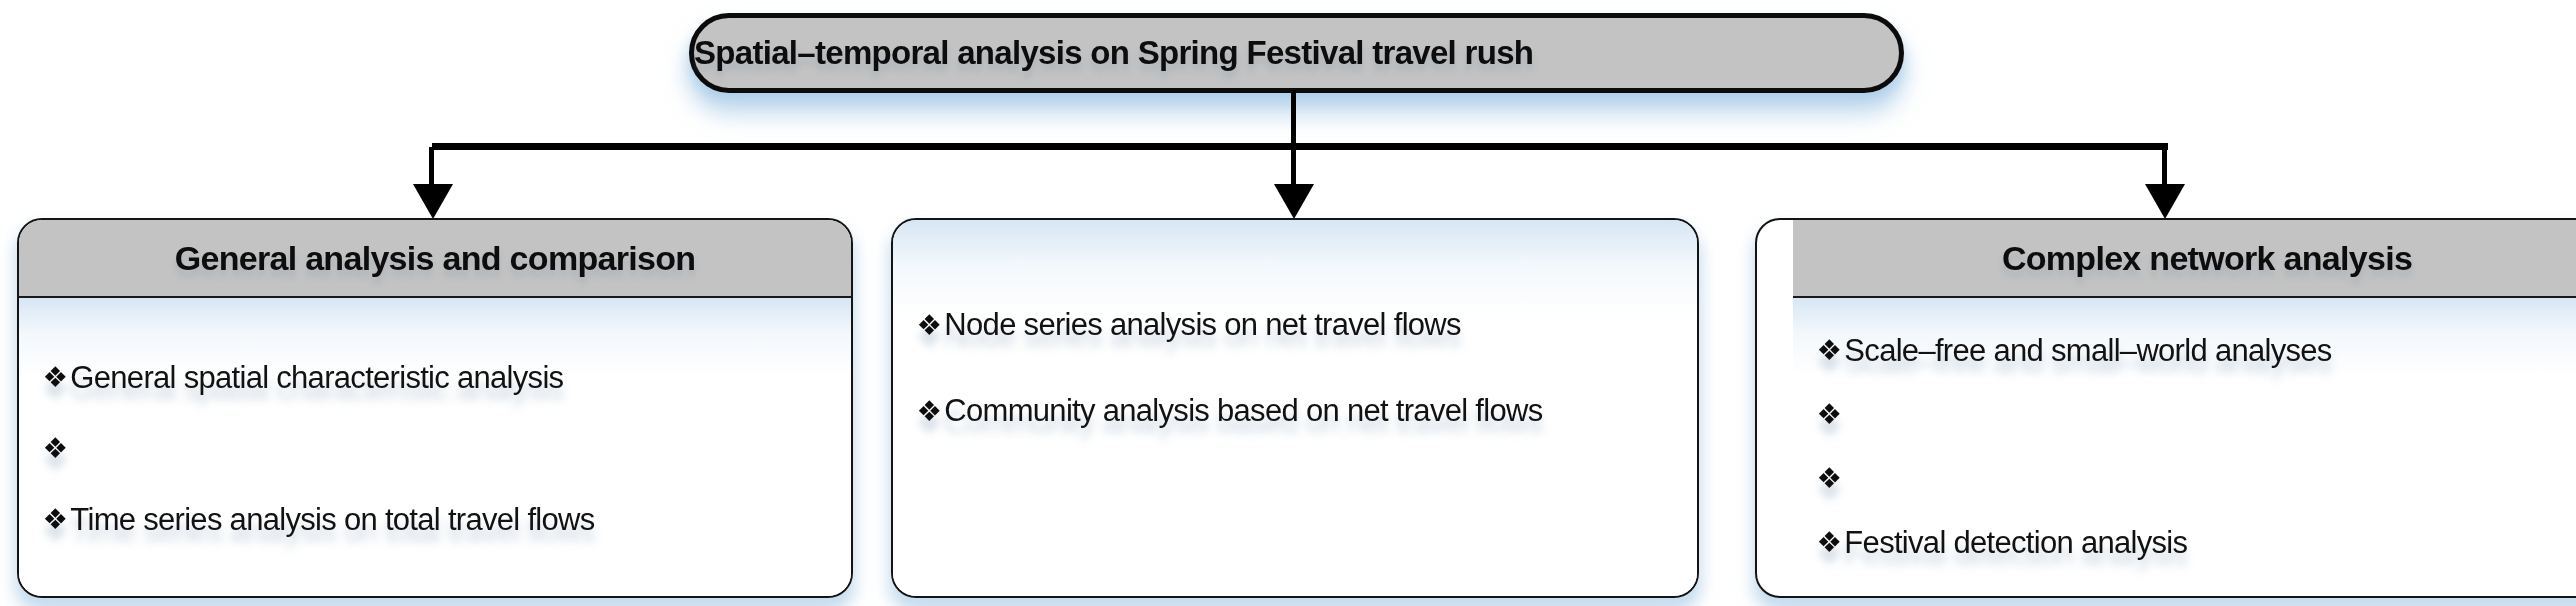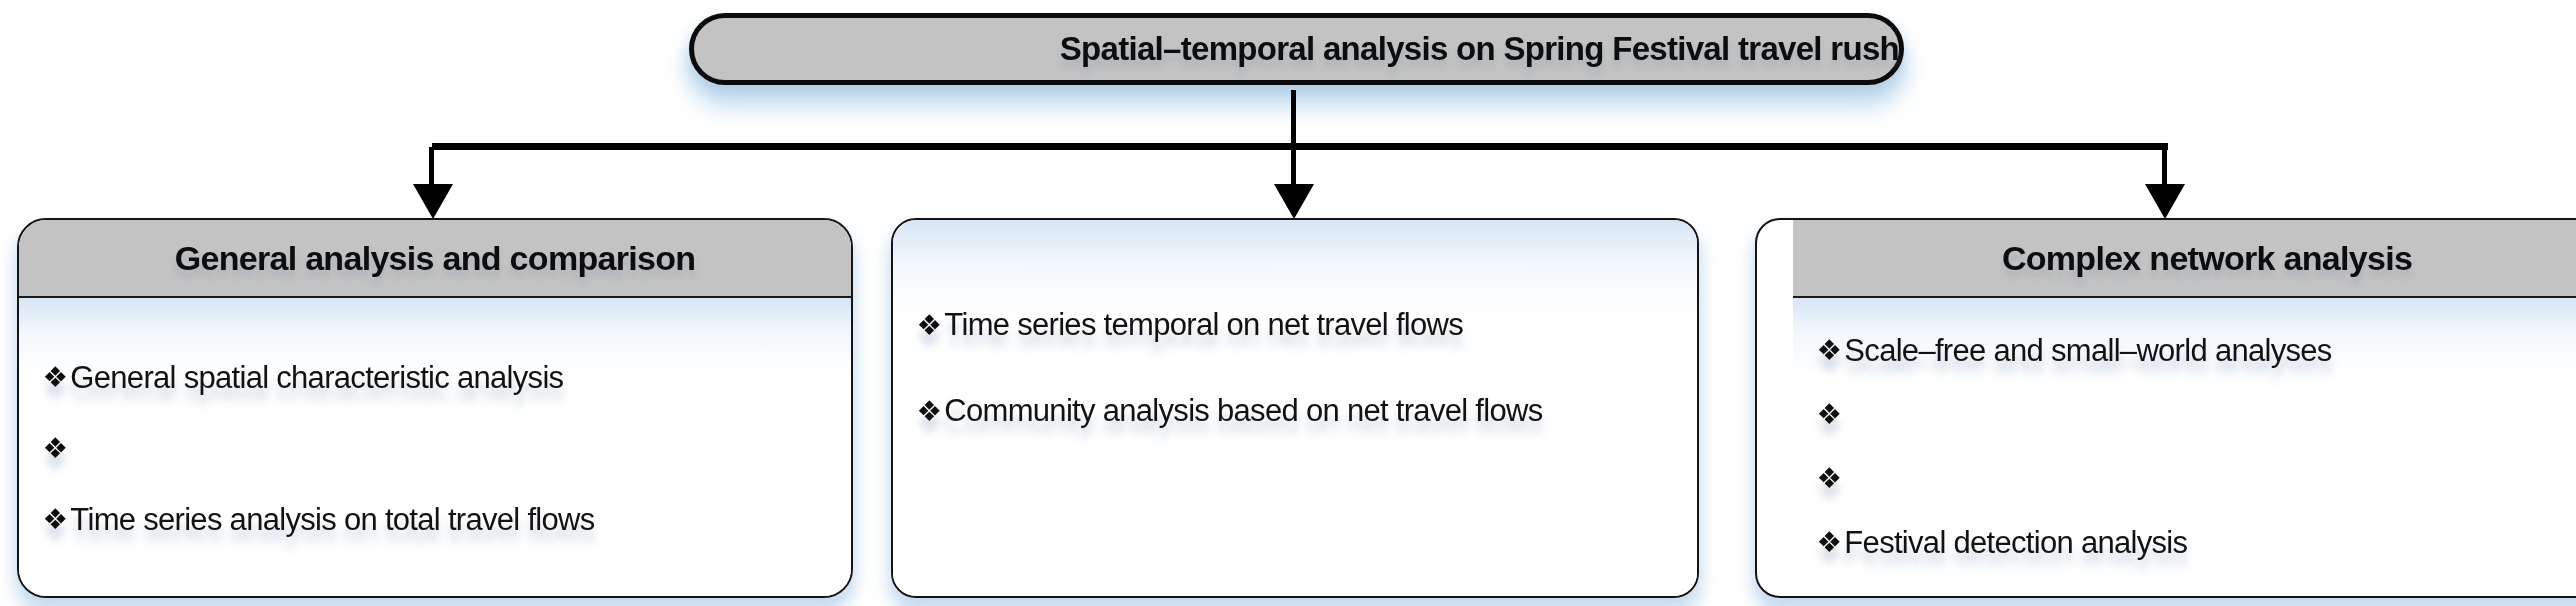--- a/index.html
+++ b/index.html
@@ -9,26 +9,26 @@
     height: 606px;
     overflow: hidden;
     font-family: "Liberation Sans", sans-serif;
     background: #ffffff;
   }
 
   
   .top-node {
     position: absolute;
     left: 689px; top: 13.3px;
-    width: 1215px; height: 72px;
+    width: 1215px; height: 80px;
     box-sizing: border-box;
     background: #c3c3c3;
     border: 5.9px solid #0b0b0b;
     border-radius: 40px;
-    display: flex; align-items: center; justify-content: flex-end;
+    display: flex; align-items: center; justify-content: flex-start;
     box-shadow: 0 19px 22px 2.9px rgba(150,192,226,0.55), 0 7.4px 11.8px rgba(150,192,226,0.45);
   }
   .top-node .title {
     font-size: 33px; font-weight: bold; color: #0d0d0d;
     letter-spacing: -0.7px;
     text-shadow: 0 7.4px 6.6px rgba(120,145,170,0.30);
   }
 
   
   .line { position: absolute; background: #000000; }
@@ -53,21 +53,21 @@
     position: absolute;
     top: 218px; height: 380px;
     box-sizing: border-box;
     border: 2.2px solid #141414;
     border-radius: 25px;
     background: #ffffff;
     overflow: hidden;
     display: flex; flex-direction: column;
     box-shadow: 0 11.8px 16px 1.5px rgba(150,190,224,0.55);
   }
-  .box-left   { left: 17px;   width: 836px; border-radius: 29px; }
+  .box-left   { left: 17px;   width: 836px; }
   .box-mid    { left: 891px; width: 808px; }
   .box-right  { left: 1755px; width: 868px; padding-left: 36px; }
 
   .box-header {
     height: 76px; flex: 0 0 76px;
     background: #c3c3c3;
     border-bottom: 2.2px solid #1a1a1a;
     display: flex; align-items: center; justify-content: center;
   }
   .box-header .header-label {
@@ -139,21 +139,21 @@
         </li>
       </ul>
     </div>
   </div>
 
   <div class="box box-mid">
     <div class="box-body">
       <ul class="items">
         <li>
           <span class="bullet">❖</span>
-          <span>Time series temporal on net travel flows</span>
+          <span>Node series analysis on net travel flows</span>
         </li>
         <li>
           <span class="bullet">❖</span>
           <span>Community analysis based on net travel flows</span>
         </li>
       </ul>
     </div>
   </div>
 
   <div class="box box-right">

